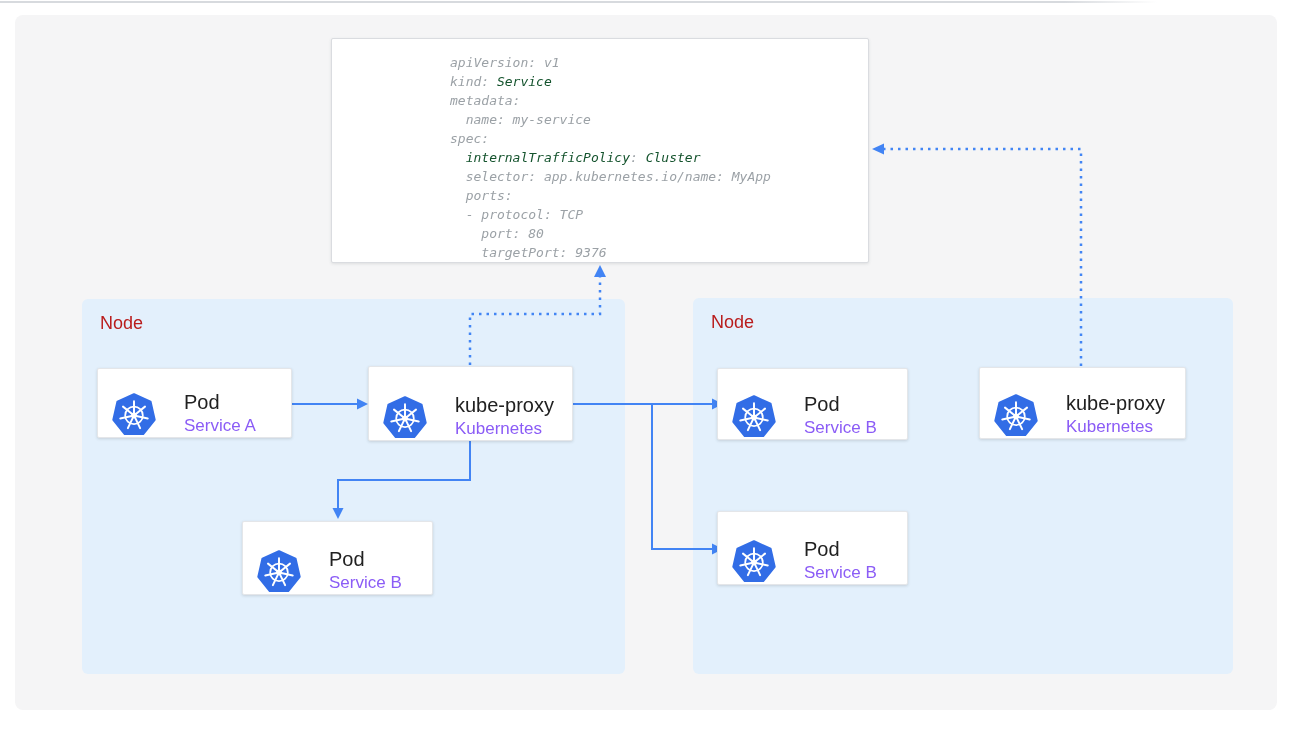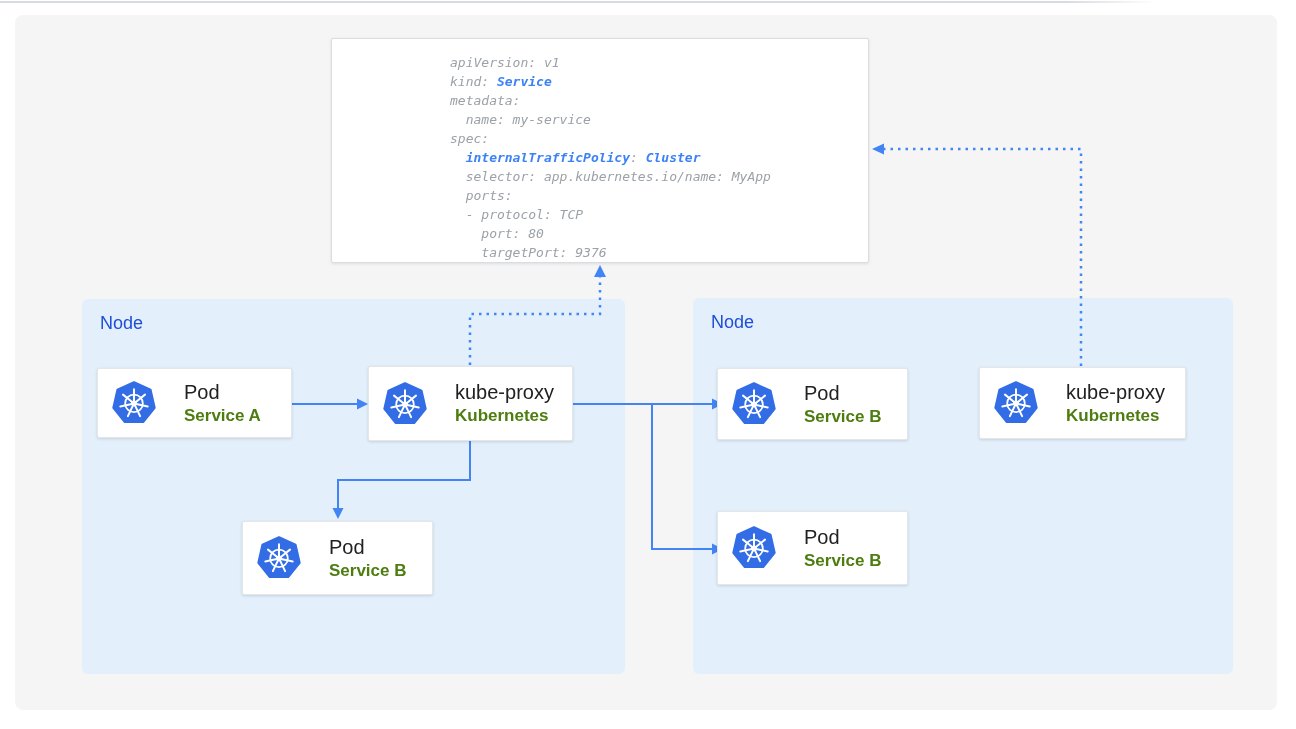--- a/index.html
+++ b/index.html
@@ -14,43 +14,43 @@
   .panel{
     position:absolute;left:15px;top:15px;width:1262px;height:695px;
     background:#f5f5f6;border-radius:8px;
   }
   .node{
     position:absolute;background:#e3f0fc;border-radius:6px;
   }
   .node-left{left:67px;top:284px;width:543px;height:375px;}
   .node-right{left:678px;top:283px;width:540px;height:376px;}
   .node-label{
-    position:absolute;left:18px;top:14px;font-size:18px;color:#1d4ed8;
+    position:absolute;left:18px;top:14px;font-size:18px;color:#b91c1c;
   }
   .arrows{position:absolute;left:0;top:0;width:1296px;height:729px;pointer-events:none;}
   .yaml-card{
     position:absolute;left:331px;top:38px;width:538px;height:225px;
     background:#ffffff;border:1px solid #dadce0;border-radius:2px;
     box-shadow:0 1px 3px rgba(60,64,67,.12);box-sizing:border-box;
   }
   .yaml{
     margin:0;padding:14px 0 0 118px;
     font-family:"DejaVu Sans Mono",monospace;font-style:italic;
     font-size:13px;line-height:19px;color:#9ba1a6;white-space:pre;
   }
-  .yaml .b{font-weight:bold;color:#3b82f6;}
+  .yaml .b{font-weight:normal;color:#14532d;}
   .card{
     position:absolute;background:#ffffff;border:1px solid #e4e6e9;border-radius:2px;
     box-shadow:0 1px 3px rgba(60,64,67,.18);box-sizing:border-box;
-    display:flex;align-items:center;padding-left:14px;
+    display:flex;align-items:flex-end;padding-left:14px;
   }
   .card .k8s{width:44px;height:44px;flex:0 0 44px;}
   .card-text{margin-left:28px;}
   .card-title{font-size:20px;line-height:24px;color:#212121;}
-  .card-subtitle{font-size:17px;line-height:22px;color:#4d7c0f;margin-top:1px;font-weight:bold;}
+  .card-subtitle{font-size:17px;line-height:22px;color:#8b5cf6;margin-top:1px;}
   #card-pod-a{left:97px;top:368px;width:195px;height:70px;}
   #card-kp-left{left:368px;top:366px;width:205px;height:75px;}
   #card-pod-b-left{left:242px;top:521px;width:191px;height:74px;}
   #card-pod-b-rt{left:717px;top:368px;width:191px;height:72px;}
   #card-pod-b-rb{left:717px;top:511px;width:191px;height:74px;}
   #card-kp-right{left:979px;top:367px;width:207px;height:72px;}
   .defs-holder{position:absolute;width:0;height:0;overflow:hidden;}
 </style>
 </head>
 <body>

